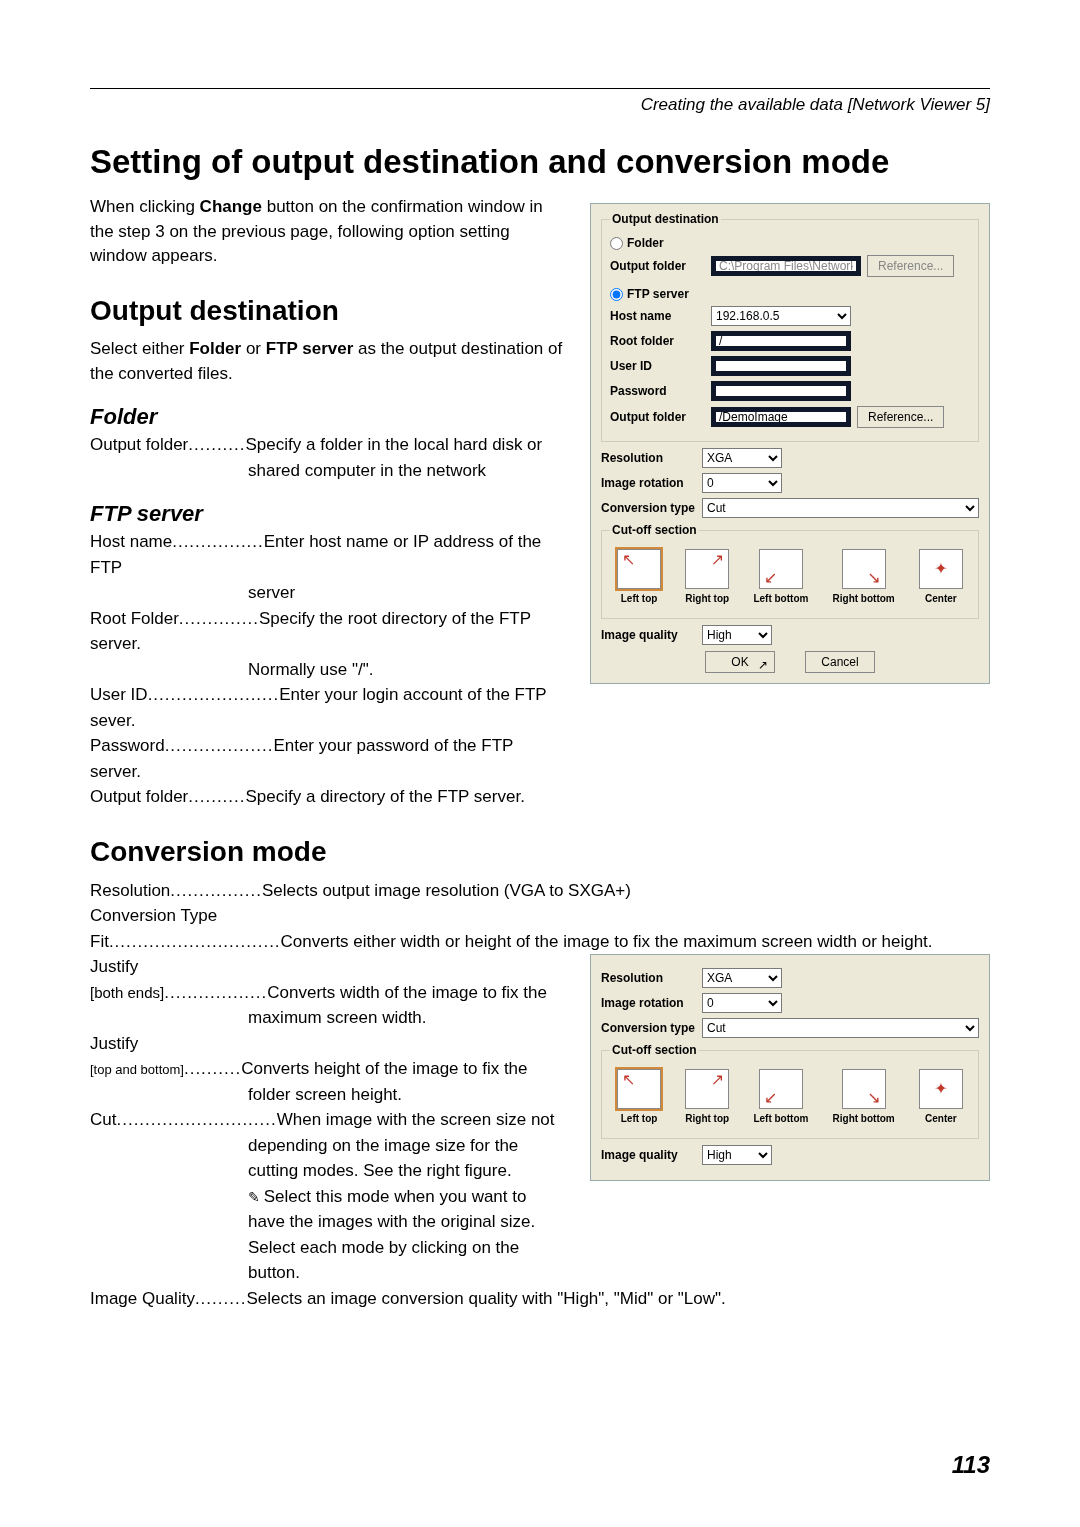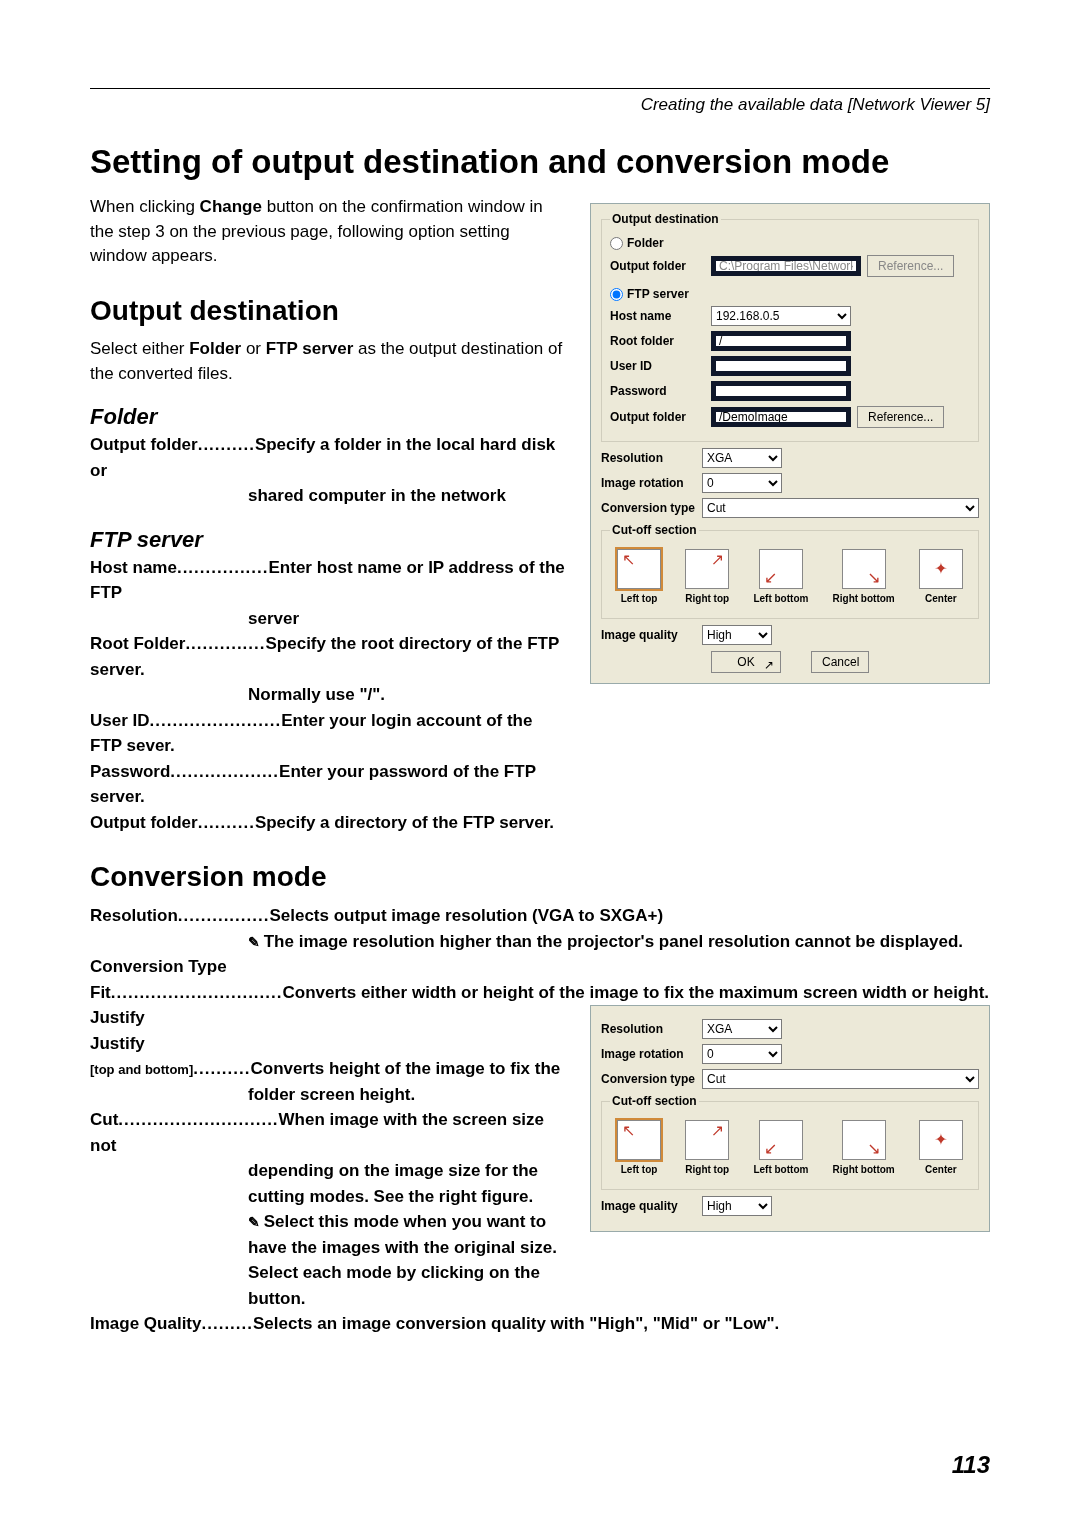--- a/index.html
+++ b/index.html
@@ -44,21 +44,21 @@
   p.body {
     font-size: 17px;
     line-height: 1.45;
   }
   .row {
     display: flex;
     gap: 22px;
   }
   .left-col { flex: 1; }
   .right-col { width: 400px; }
-  .dl { font-size: 17px; line-height: 1.5; font-weight: bold; }
+  .dl { font-size: 17px; line-height: 1.5; }
   .dl .term { display: inline; }
   .dl .dots { letter-spacing: 1px; }
   .dl .def { display: inline; }
   .indent { padding-left: 158px; display: block; }
   .note-icon::before {
     content: "✎";
     font-size: 14px;
     margin-right: 4px;
   }
   .page-num {
@@ -314,38 +314,38 @@
         </div>
       </fieldset>
 
       <div class="frow">
         <span class="flabel">Image quality</span>
         <select style="width:70px;"><option>High</option></select>
       </div>
 
       <div class="panel-footer">
         <button class="btn cursor" style="width:70px;">OK</button>
-        <button class="btn" style="width:58px;">Cancel</button>
+        <button class="btn" style="width:70px;">Cancel</button>
       </div>
     </div>
   </div>
 </div>
 
 <h2 class="subtitle">Conversion mode</h2>
 
 <div class="dl">
   <div><span class="term">Resolution</span><span class="dots">................</span><span class="def">Selects output image resolution (VGA to SXGA+)</span></div>
-  <div class="indent note-icon">The image resolution higher than the projector's panel resolution cannot be displayed.</div>
   <div><span class="term">Conversion Type</span></div>
   <div><span class="term">Fit</span><span class="dots">..............................</span><span class="def">Converts either width or height of the image  to fix the maximum screen width or height.</span></div>
 </div>
 
 <div class="row" style="">
   <div class="left-col dl">
     <div><span class="term">Justify</span></div>
+    <div><span class="term" style="font-size:15px;">[both ends]</span><span class="dots">..................</span><span class="def">Converts width of the image to fix the</span><span class="indent">maximum screen width.</span></div>
     <div><span class="term">Justify</span></div>
     <div><span class="term" style="font-size:13px;">[top and bottom]</span><span class="dots">..........</span><span class="def">Converts height of the image to fix the</span><span class="indent">folder screen height.</span></div>
     <div><span class="term">Cut</span><span class="dots">............................</span><span class="def">When image with the screen size not</span><span class="indent">depending on the image size for the</span><span class="indent">cutting modes. See the right figure.</span></div>
     <div class="indent note-icon">Select this mode when you want to have the images with the original size. Select each mode by clicking on the button.</div>
   </div>
 
   <div class="right-col">
 
     <div class="panel">
       <div class="frow">

